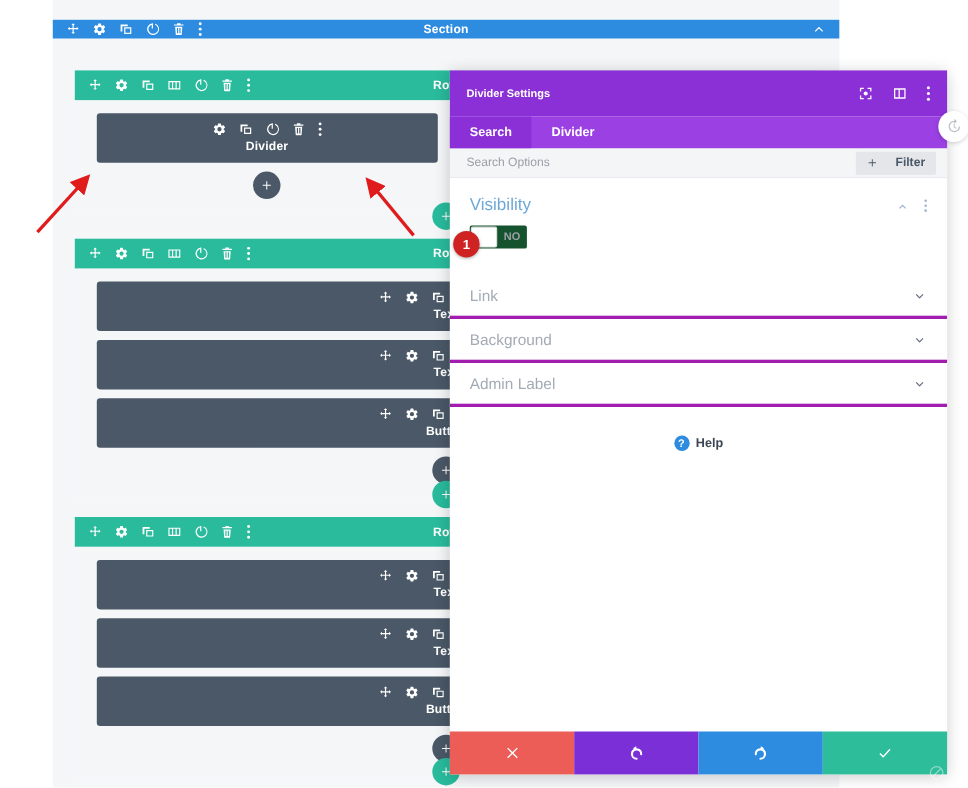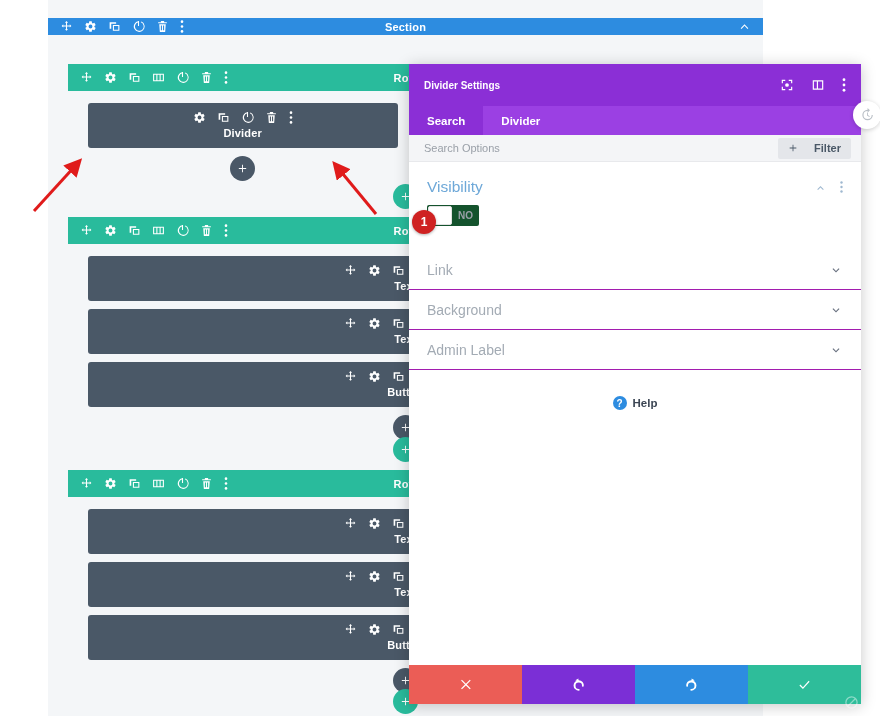--- a/index.html
+++ b/index.html
@@ -127,21 +127,21 @@
 
   .badge1 {
     position: absolute; left: 412px; top: 210px; width: 24px; height: 24px;
     border-radius: 50%; background: #cf2222; color: #fff; font-size: 12px; font-weight: bold;
     display: flex; align-items: center; justify-content: center; z-index: 30;
     box-shadow: 0 1px 3px rgba(0,0,0,.3);
   }
 
   .acc-row {
     display: flex; align-items: center; padding: 0 18px; height: 40px;
-    border-bottom: 1px solid #a21caf; cursor: pointer;
+    border-bottom: 3px solid #a21caf; cursor: pointer;
   }
   .acc-row:first-of-type { border-top: 1px solid #eceef0; }
   .acc-title { font-size: 14px; color: #a3abb4; }
   .acc-chev { margin-left: auto; }
   .acc-chev svg { fill: #6a7280; display:block; }
 
   .help-row {
     display: flex; align-items: center; justify-content: center; gap: 6px;
     margin-top: 26px; cursor: pointer;
   }

